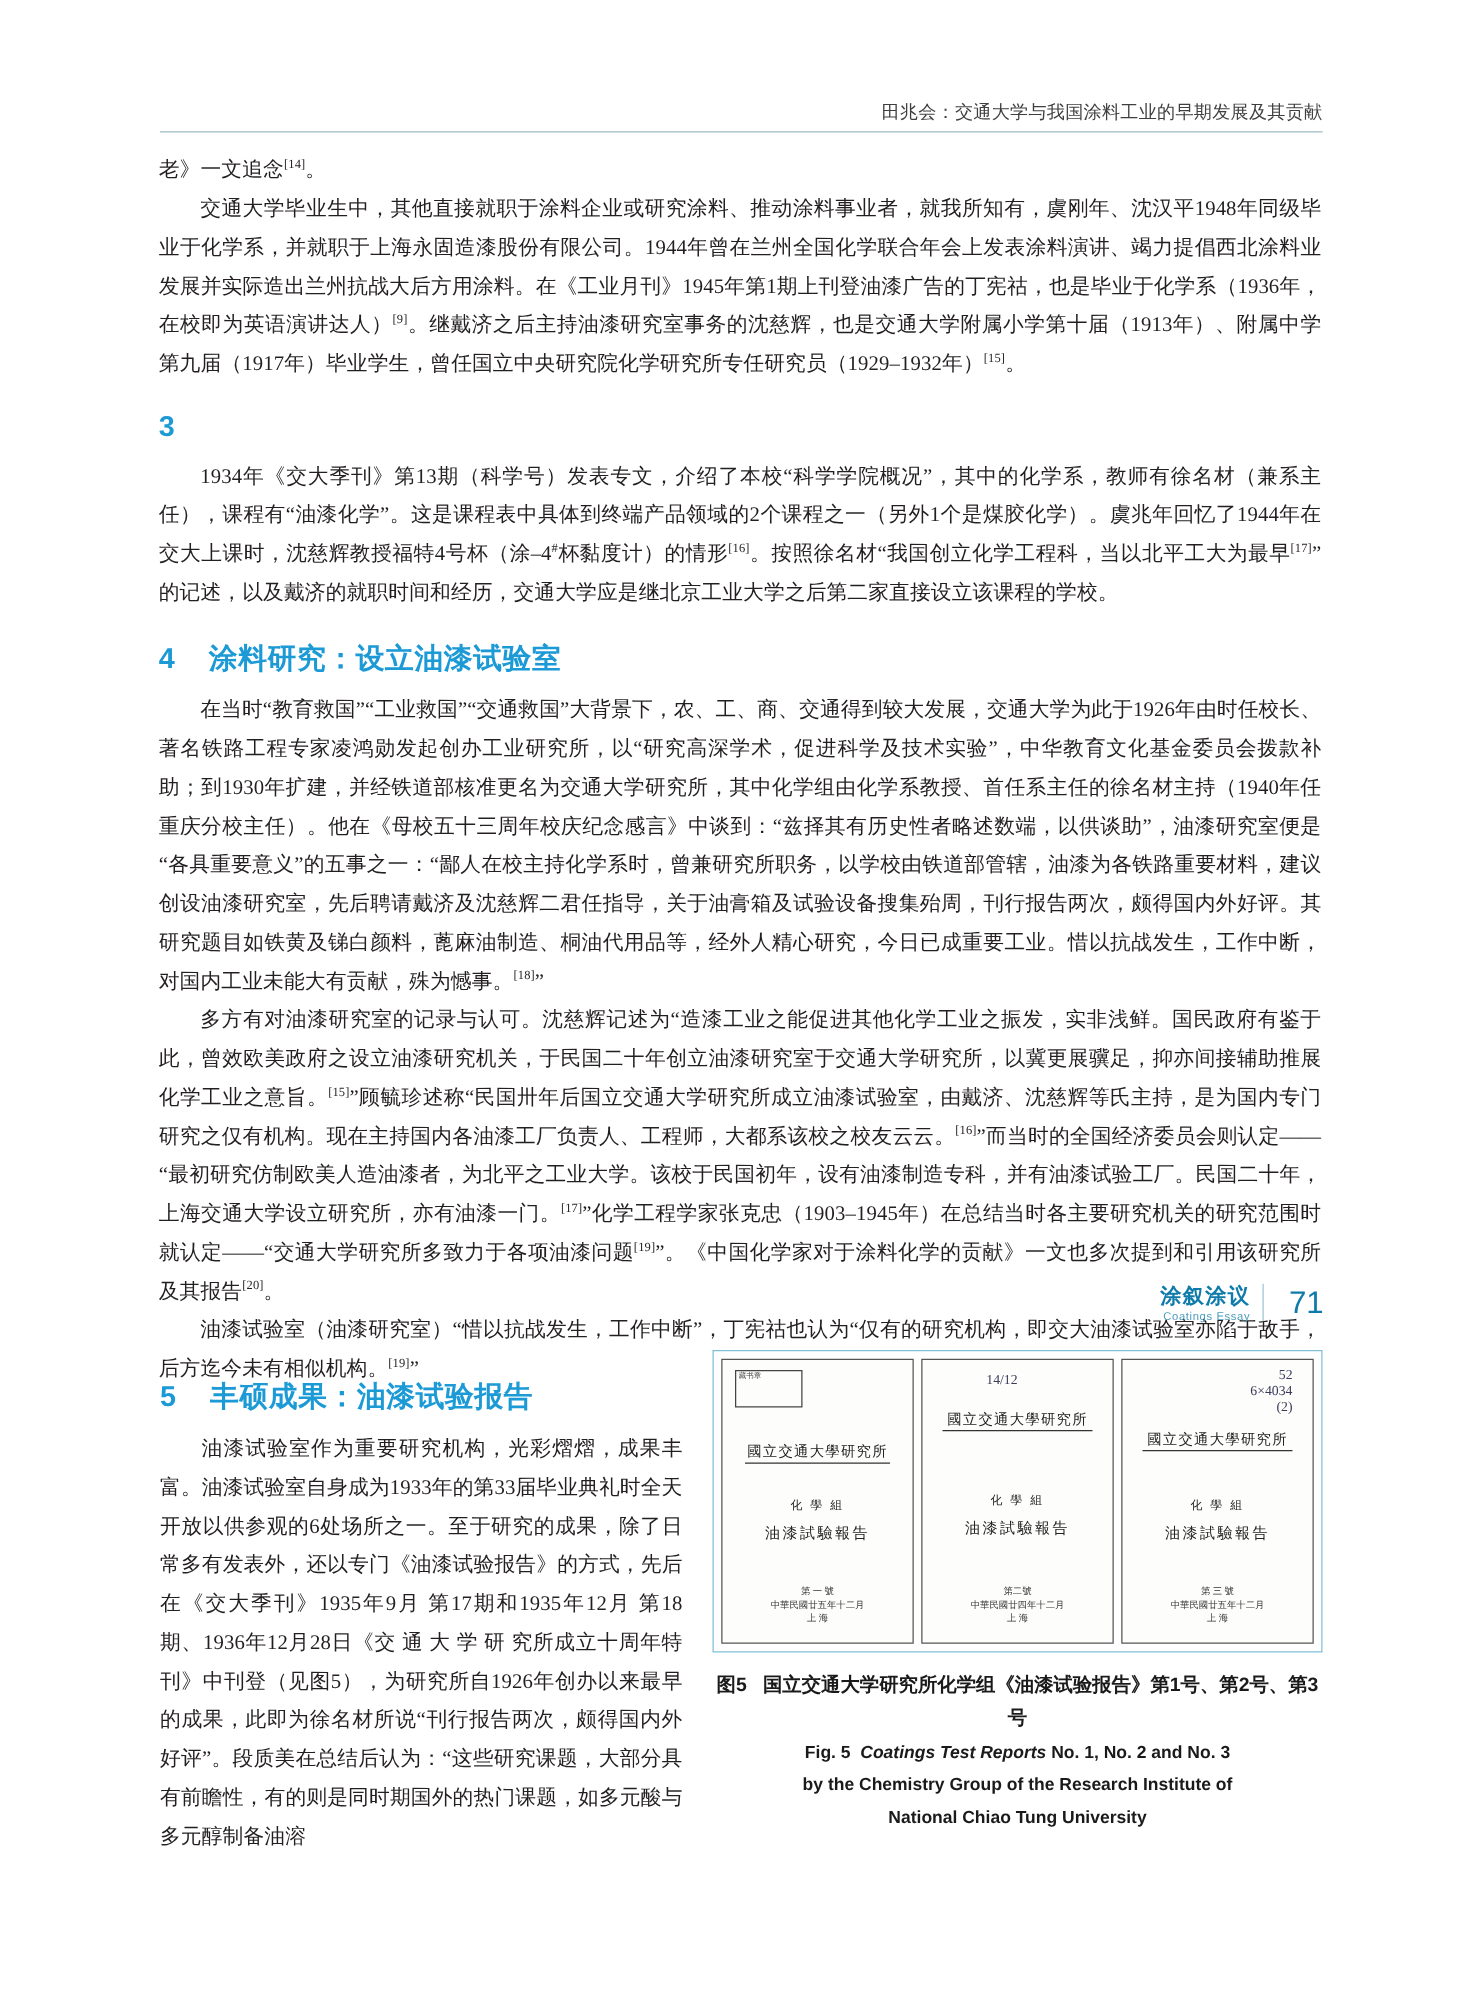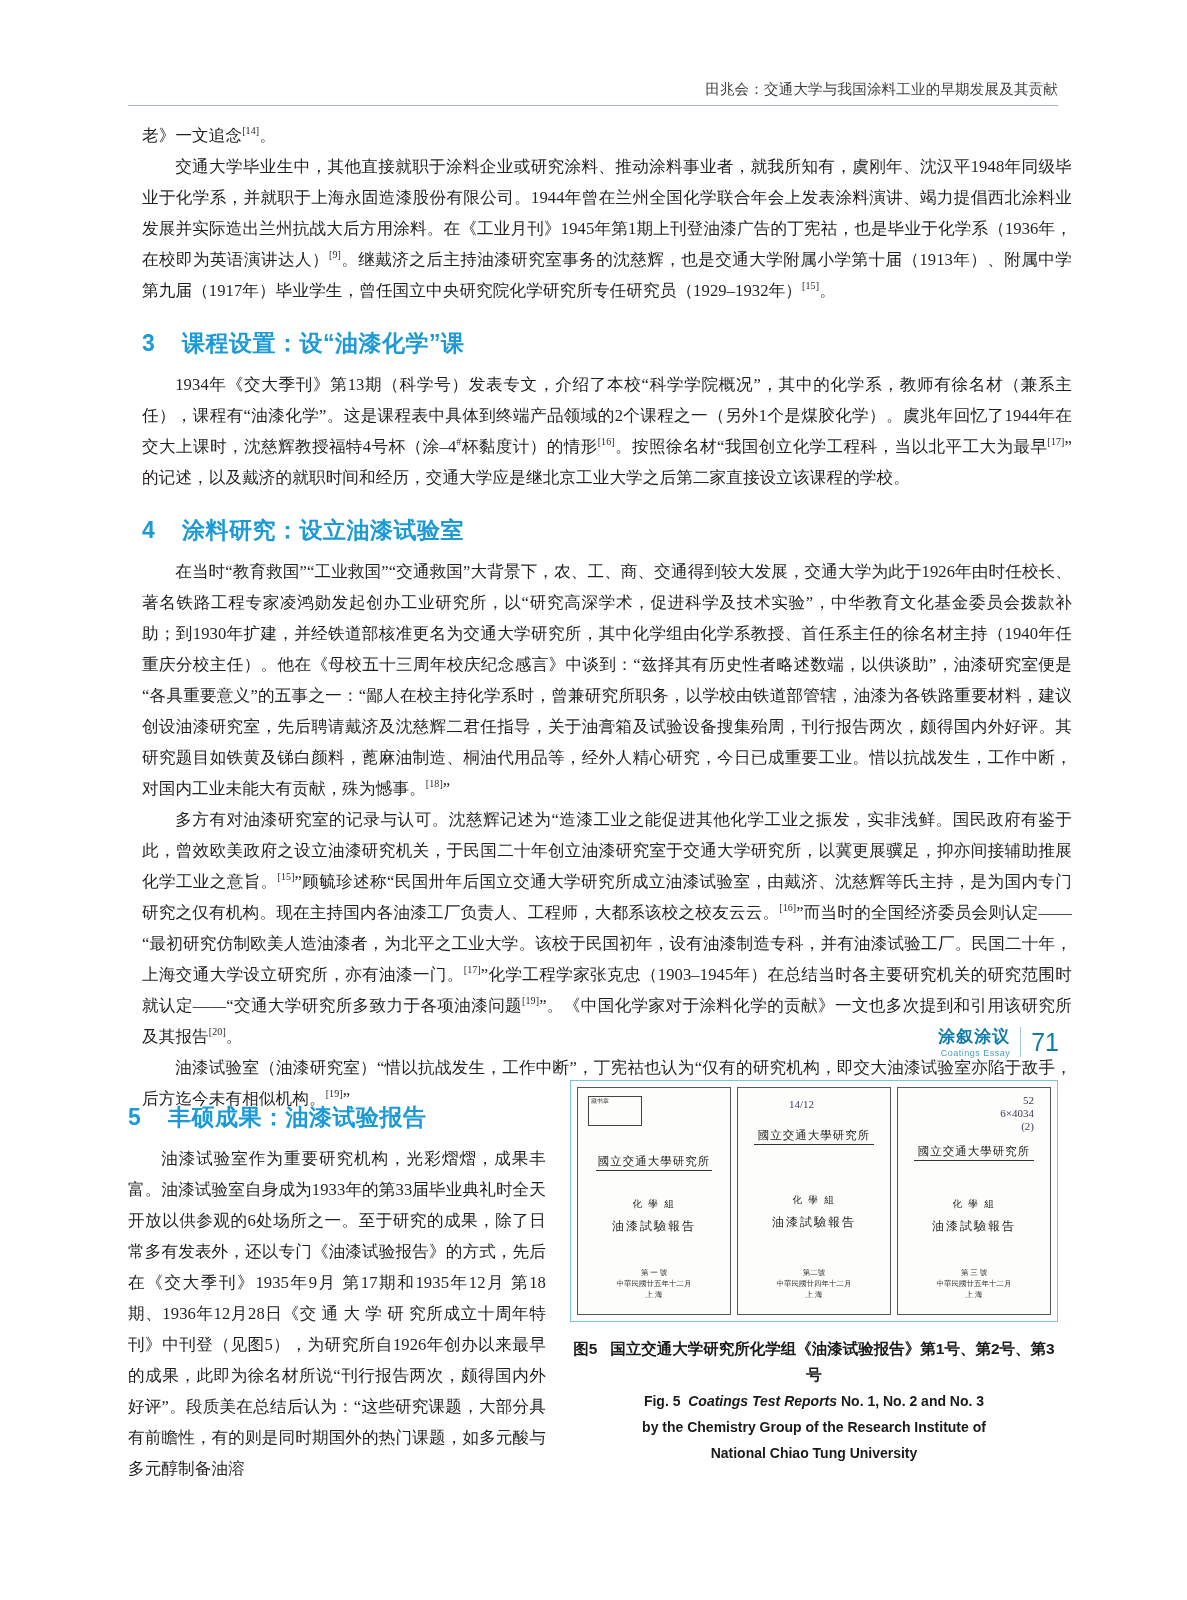--- a/index.html
+++ b/index.html
@@ -39,21 +39,21 @@
     left: 128px;
     top: 105px;
     width: 930px;
     height: 1px;
     background: #9fb9c4;
   }
 
   
   .col-left {
     position: absolute;
-    left: 142px;
+    left: 127px;
     top: 120px;
     width: 930px;
   }
 
   p.body {
     margin: 0 0 0 0;
     font-size: 16.6px;
     line-height: 31px;
     text-align: justify;
     text-justify: inter-ideograph;
@@ -210,41 +210,40 @@
   .footer .brand .en {
     font-size: 9px;
     letter-spacing: 0.5px;
     display: block;
     color: #4b9cbb;
   }
   .footer .pagenum {
     font-size: 25px;
     color: #0f7bab;
     font-family: "Liberation Sans", "DejaVu Sans", sans-serif;
-    padding-left: 10px;
+    padding-left: 20px;
     border-left: 1px solid #9fc5d6;
     line-height: 30px;
   }
 </style>
 </head>
 <body>
 
 <div class="page">
 
   <div class="runhead">田兆会：交通大学与我国涂料工业的早期发展及其贡献</div>
   <div class="runhead-rule"></div>
 
   <div class="col-left">
 
     <p class="body">老》一文追念<sup>[14]</sup>。</p>
     <p class="body indent">交通大学毕业生中，其他直接就职于涂料企业或研究涂料、推动涂料事业者，就我所知有，虞刚年、沈汉平1948年同级毕业于化学系，并就职于上海永固造漆股份有限公司。1944年曾在兰州全国化学联合年会上发表涂料演讲、竭力提倡西北涂料业发展并实际造出兰州抗战大后方用涂料。在《工业月刊》1945年第1期上刊登油漆广告的丁宪祜，也是毕业于化学系（1936年，在校即为英语演讲达人）<sup>[9]</sup>。继戴济之后主持油漆研究室事务的沈慈辉，也是交通大学附属小学第十届（1913年）、附属中学第九届（1917年）毕业学生，曾任国立中央研究院化学研究所专任研究员（1929–1932年）<sup>[15]</sup>。</p>
 
     <div class="sec">
       <span class="num">3</span>
-      <span class="ttl">课程设置：设“油漆化学”课</span>
     </div>
 
     <p class="body indent">1934年《交大季刊》第13期（科学号）发表专文，介绍了本校“科学学院概况”，其中的化学系，教师有徐名材（兼系主任），课程有“油漆化学”。这是课程表中具体到终端产品领域的2个课程之一（另外1个是煤胶化学）。虞兆年回忆了1944年在交大上课时，沈慈辉教授福特4号杯（涂–4<sup>#</sup>杯黏度计）的情形<sup>[16]</sup>。按照徐名材“我国创立化学工程科，当以北平工大为最早<sup>[17]</sup>”的记述，以及戴济的就职时间和经历，交通大学应是继北京工业大学之后第二家直接设立该课程的学校。</p>
 
     <div class="sec">
       <span class="num">4</span>
       <span class="ttl">涂料研究：设立油漆试验室</span>
     </div>
 
     <p class="body indent">在当时“教育救国”“工业救国”“交通救国”大背景下，农、工、商、交通得到较大发展，交通大学为此于1926年由时任校长、著名铁路工程专家凌鸿勋发起创办工业研究所，以“研究高深学术，促进科学及技术实验”，中华教育文化基金委员会拨款补助；到1930年扩建，并经铁道部核准更名为交通大学研究所，其中化学组由化学系教授、首任系主任的徐名材主持（1940年任重庆分校主任）。他在《母校五十三周年校庆纪念感言》中谈到：“兹择其有历史性者略述数端，以供谈助”，油漆研究室便是“各具重要意义”的五事之一：“鄙人在校主持化学系时，曾兼研究所职务，以学校由铁道部管辖，油漆为各铁路重要材料，建议创设油漆研究室，先后聘请戴济及沈慈辉二君任指导，关于油膏箱及试验设备搜集殆周，刊行报告两次，颇得国内外好评。其研究题目如铁黄及锑白颜料，蓖麻油制造、桐油代用品等，经外人精心研究，今日已成重要工业。惜以抗战发生，工作中断，对国内工业未能大有贡献，殊为憾事。<sup>[18]</sup>”</p>

